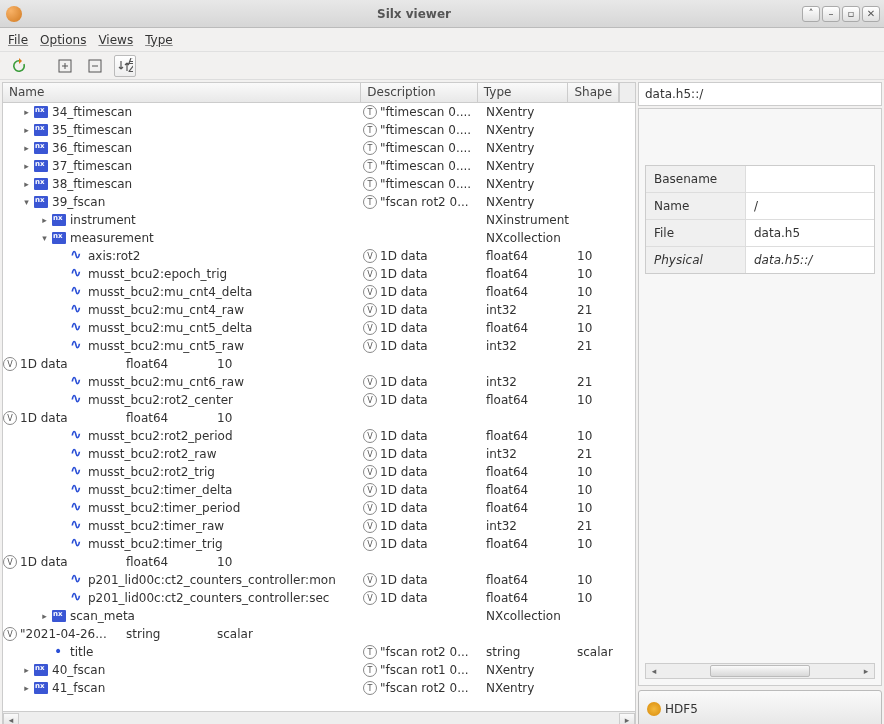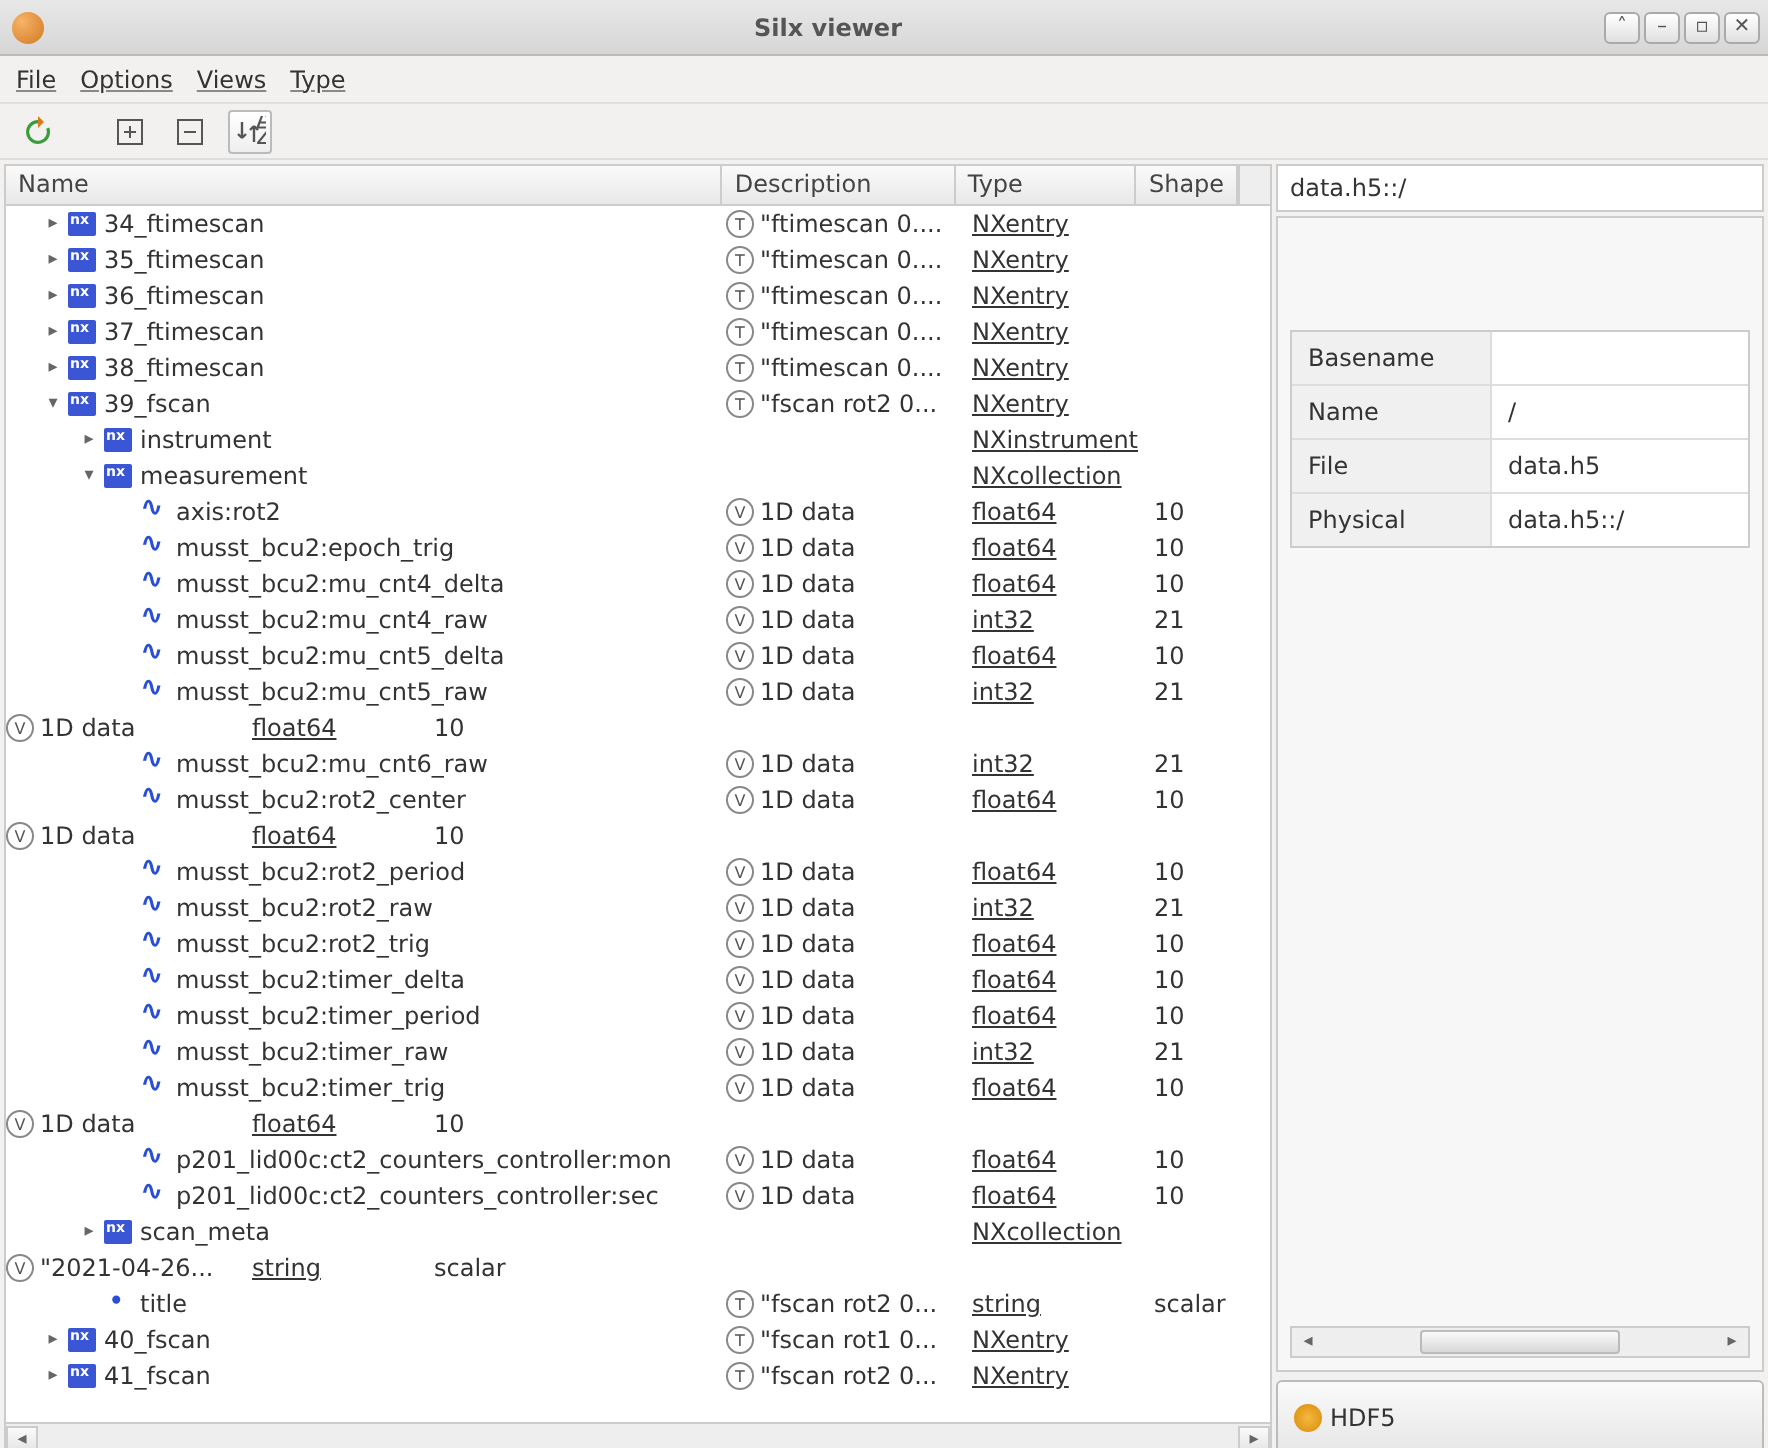--- a/index.html
+++ b/index.html
@@ -34,21 +34,21 @@
 .col-desc { width:117px; }
 .col-type { width:91px; }
 .col-shape { flex:1; text-align:right;}
 
 
 .tree-body { flex:1; overflow:hidden; position:relative;}
 .tree-rows { }
 .tree-row { display:flex; height:18px; align-items:center; white-space:nowrap; }
 .tree-row .col-name { display:flex; align-items:center; overflow:hidden; }
 .tree-row .col-desc { display:flex; align-items:center; overflow:hidden; gap:3px;}
-.tree-row .col-type { padding:0 6px;text-decoration:underline; }
+.tree-row .col-type { padding:0 6px; }
 .tree-row .col-shape { padding:0 6px; text-align:left;}
 .expander { width:11px; height:11px; display:inline-flex; align-items:center; justify-content:center; margin-right:2px; color:#666; font-size:9px;}
 .expander.empty { visibility:hidden; }
 .node-icon { width:14px; height:12px; margin-right:4px; display:inline-block; }
 .nx-icon { background:#3a56d4; border-radius:1px; position:relative; }
 .nx-icon::after { content:"nx"; position:absolute; font-size:7px; color:#fff; left:1px; top:0; font-weight:bold;}
 .wave-icon { position:relative; }
 .wave-icon::after { content:"∿"; color:#2a4fd6; font-size:14px; font-weight:bold; position:absolute; top:-4px; }
 .dot-icon { position:relative; }
 .dot-icon::after { content:"•"; color:#2a4fd6; font-size:14px; position:absolute; top:-3px; left:2px;}
@@ -58,21 +58,21 @@
 
 .hscroll { height:16px; background:#eee; border-top:1px solid #ccc; display:flex; align-items:center;}
 .hscroll .arrow { width:16px; height:14px; display:flex; align-items:center; justify-content:center; font-size:9px; color:#666; border:1px solid #ccc; background:linear-gradient(#fafafa,#e4e4e4); }
 .hscroll .track { flex:1; }
 
 
 .path-box { background:#fff; border:1px solid #ccc; padding:4px 6px; height:24px; display:flex; align-items:center;}
 .info-outer { flex:1; background:#f7f7f7; border:1px solid #ccc; margin-top:2px; padding:6px; display:flex; flex-direction:column;}
 .info-table { background:#fff; border:1px solid #ccc; margin-top:50px;}
 .info-table .irow { display:flex; border-bottom:1px solid #ddd; }
-.info-table .irow:last-child { border-bottom:none; }
+.info-table .irow:last-child { border-bottom:none;font-style:italic; }
 .info-table .ikey { width:100px; padding:6px 8px; background:#f0f0f0; border-right:1px solid #ddd; }
 .info-table .ival { flex:1; padding:6px 8px; }
 .info-spacer { flex:1; }
 .right-hscroll { height:16px; background:#eee; border:1px solid #ccc; margin-top:2px; display:flex; align-items:center;}
 .right-hscroll .thumb { width:100px; height:12px; background:linear-gradient(#fafafa,#d8d8d8); border:1px solid #bbb; border-radius:2px; margin:0 auto;}
 .hdf5-btn { margin-top:4px; height:38px; border:1px solid #bbb; background:linear-gradient(#fafafa,#e6e6e6); display:flex; align-items:center; padding:0 8px; gap:4px; border-radius:3px;}
 .hdf5-icon { width:14px; height:14px; background:radial-gradient(circle,#f4b93d,#d88a0b); border-radius:50%; }
 .vscroll-tree { width:16px; background:#eee; border-left:1px solid #ccc; }
 </style>
 </head>

